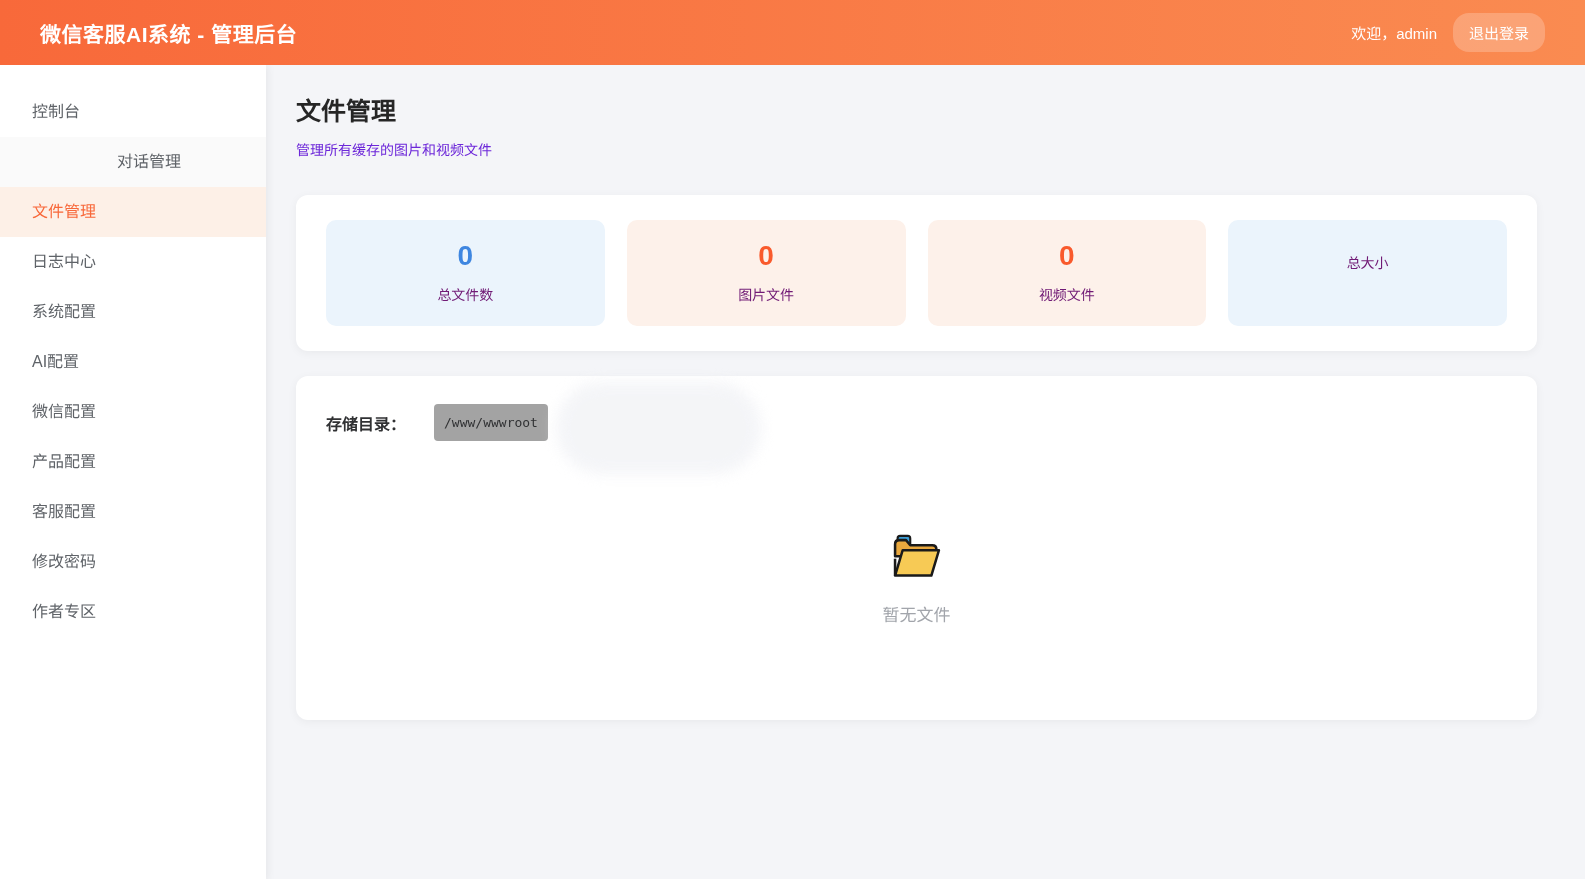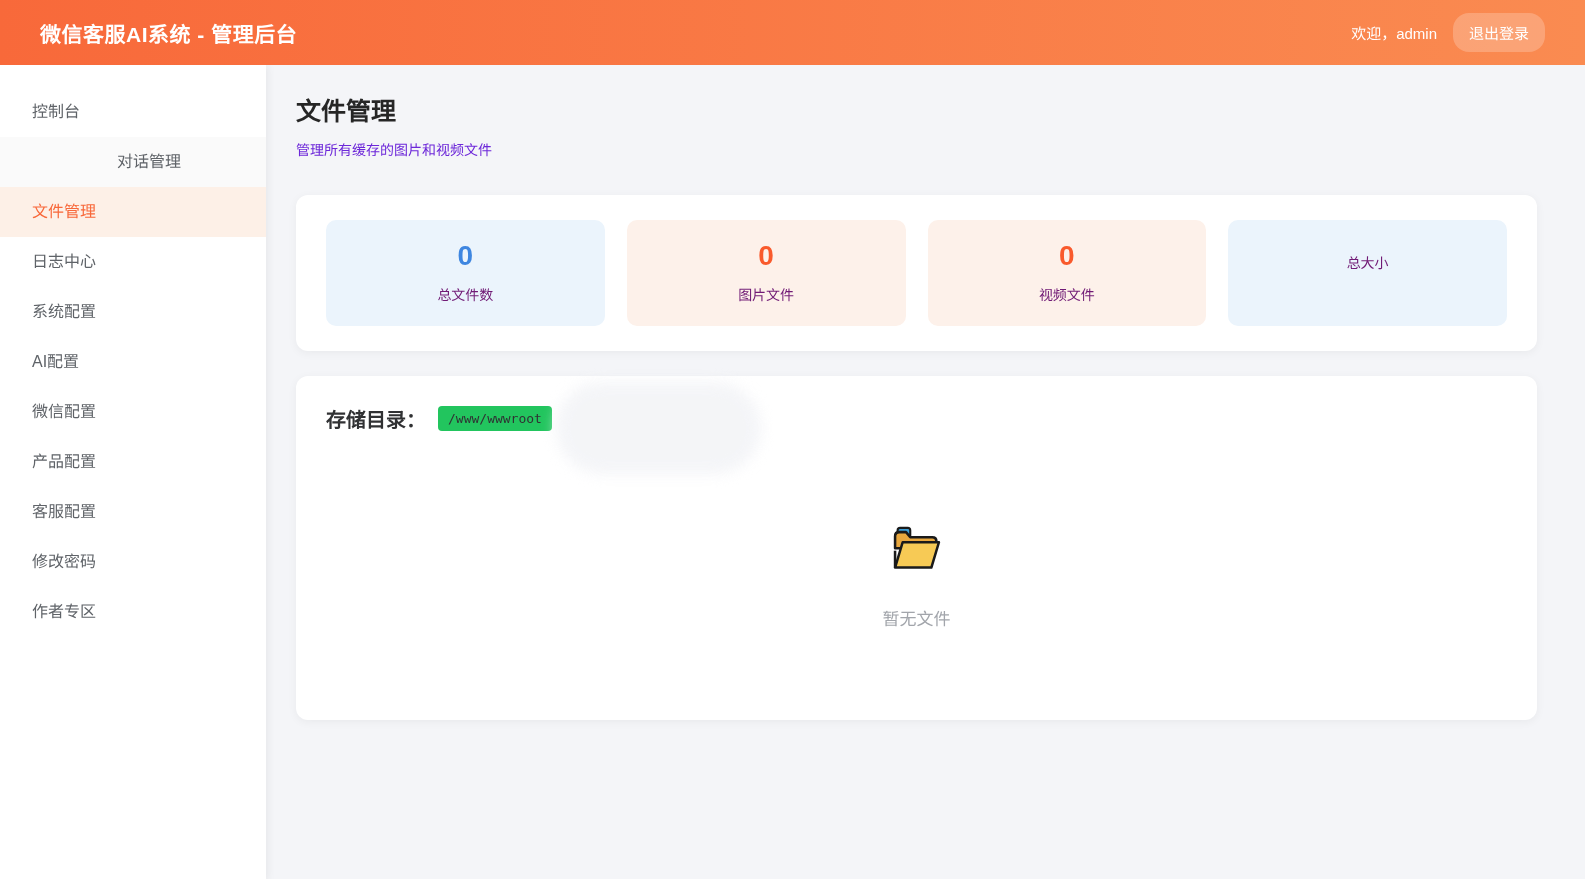--- a/index.html
+++ b/index.html
@@ -112,48 +112,47 @@
   .stat-label { font-size: 14px; color: #701a75; margin-top: 12px; }
 
   
   .files-panel {
     margin-top: 25px;
     padding: 28px 30px;
     min-height: 344px;
     position: relative;
   }
   .dir-row { display: flex; align-items: center; }
-  .dir-label { font-size: 20px; font-weight: bold; color: #303133; }
+  .dir-label { font-size: 16px; font-weight: bold; color: #303133; }
   .dir-path {
-    margin-left: 12px;
+    margin-left: 28px;
     font-family: "DejaVu Sans Mono", "Liberation Mono", monospace;
     font-size: 13px;
     color: #303133;
-    background: #22c55e;
+    background: #a3a3a3;
     border-radius: 4px;
-    padding: 5px 10px;
+    padding: 11px 10px;
   }
   .privacy-blur {
     position: absolute;
     left: 260px;
     top: 6px;
     width: 205px;
     height: 92px;
     border-radius: 46px;
     background: #f3f4f7;
     filter: blur(7px);
     opacity: 0.9;
     pointer-events: none;
   }
   .empty-state {
     margin-top: 92px;
     display: flex;
     flex-direction: column;
     align-items: center;
-    gap: 12px;
   }
   .folder-icon { width: 54px; height: 48px; }
   .empty-text { font-size: 17px; color: #a2a5ab; margin-top: 20px; }
 </style>
 </head>
 <body>
 
 <header class="header">
   <div class="header-title">微信客服AI系统 - 管理后台</div>
   <div class="header-right">

